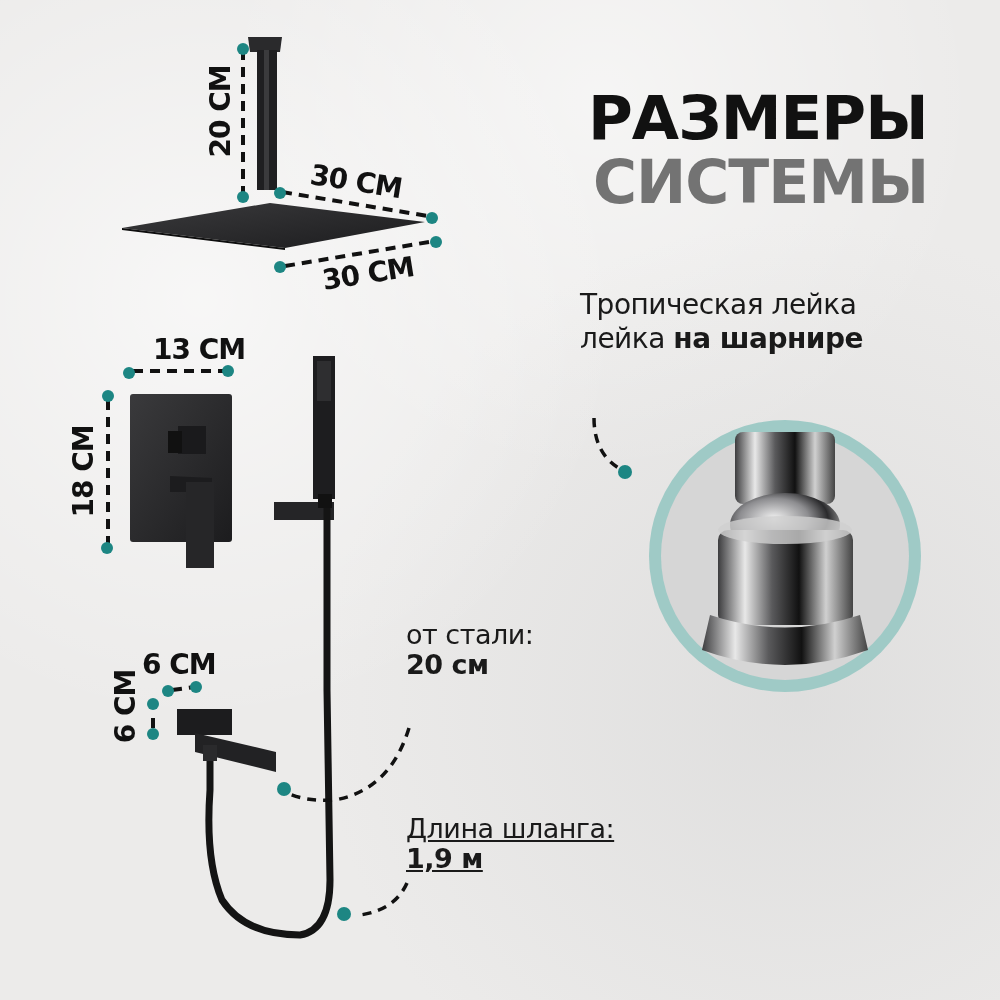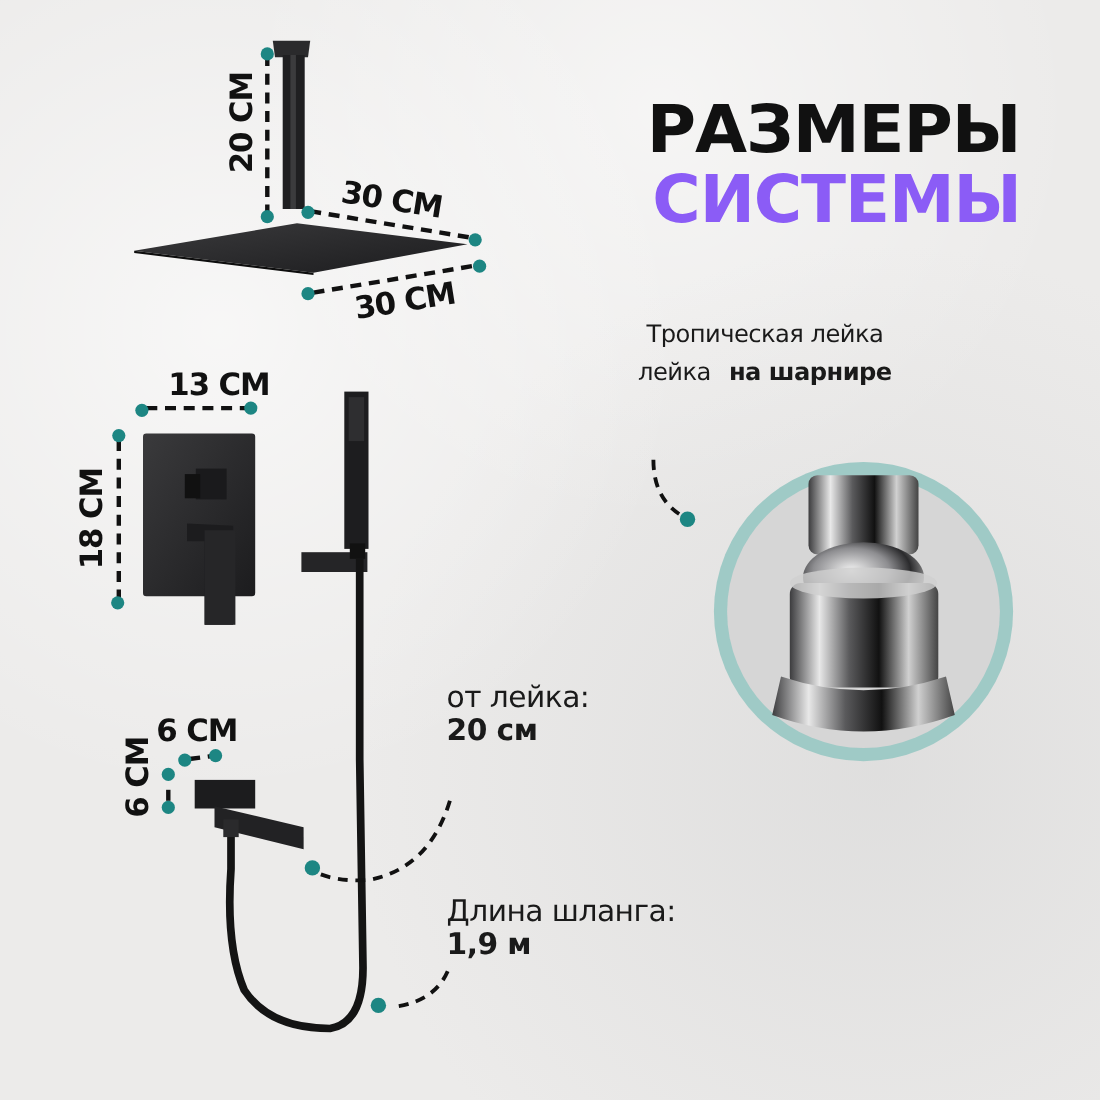--- a/index.html
+++ b/index.html
@@ -6,24 +6,24 @@
   body{width:1000px;height:1000px;position:relative;overflow:hidden;
     background:#ecebea;
     background-image:
       radial-gradient(circle at 20% 30%, rgba(255,255,255,0.6) 0, rgba(255,255,255,0) 40%),
       radial-gradient(circle at 80% 70%, rgba(210,210,210,0.5) 0, rgba(210,210,210,0) 45%),
       radial-gradient(circle at 60% 10%, rgba(255,255,255,0.5) 0, rgba(255,255,255,0) 35%);
     font-family:"DejaVu Sans", sans-serif; color:#111;}
   .abs{position:absolute;}
   .title1{left:588px;top:86px;font-size:60px;font-weight:900;letter-spacing:-1px;color:#111;line-height:64px;
     font-family:"DejaVu Sans", sans-serif;transform:scaleX(1.02);transform-origin:left;}
-  .title2{left:593px;top:150px;font-size:60px;font-weight:900;letter-spacing:-1px;color:#8b5cf6;line-height:64px;
+  .title2{left:593px;top:150px;font-size:60px;font-weight:900;letter-spacing:-1px;color:#737373;line-height:64px;
     font-family:"DejaVu Sans", sans-serif;}
-  .desc{left:580px;top:288px;font-size:22px;line-height:34px;color:#1a1a1a;font-family:"DejaVu Sans", sans-serif;letter-spacing:-0.5px;text-align:center;}
-  .desc b{font-weight:900;margin-left:10px;}
+  .desc{left:580px;top:288px;font-size:28px;line-height:34px;color:#1a1a1a;font-family:"DejaVu Sans", sans-serif;letter-spacing:-0.5px;}
+  .desc b{font-weight:900;}
   .note{font-size:27px;line-height:30px;color:#1a1a1a;font-family:"DejaVu Sans", sans-serif;letter-spacing:-0.5px;}
   .note b{font-weight:900;}
   .dim{font-weight:900;font-size:28px;color:#111;font-family:"DejaVu Sans", sans-serif;letter-spacing:-1px;white-space:nowrap;}
   svg{position:absolute;left:0;top:0;}
 </style>
 </head>
 <body>
 
 <svg width="1000" height="1000" viewBox="0 0 1000 1000">
   <defs>
@@ -129,25 +129,25 @@
 
 <div class="abs title1">РАЗМЕРЫ</div>
 <div class="abs title2">СИСТЕМЫ</div>
 
 <div class="abs desc">
   <div>Тропическая лейка</div>
   <div><span>лейка </span><b>на шарнире</b></div>
 </div>
 
 <div class="abs note" style="left:406px;top:620px;">
-  <div>от лейка:</div>
+  <div>от стали:</div>
   <b>20 см</b>
 </div>
 
-<div class="abs note" style="left:406px;top:814px;">
+<div class="abs note" style="left:406px;top:814px;text-decoration:underline;">
   <div>Длина шланга:</div>
   <b>1,9 м</b>
 </div>
 
 <div class="abs dim" style="left:165px;top:95px;width:110px;text-align:center;transform:rotate(-90deg);">20 СМ</div>
 <div class="abs dim" style="left:310px;top:165px;transform:rotate(9deg);">30 СМ</div>
 <div class="abs dim" style="left:322px;top:257px;transform:rotate(-9deg);">30 СМ</div>
 <div class="abs dim" style="left:153px;top:333px;">13 СМ</div>
 <div class="abs dim" style="left:28px;top:455px;width:110px;text-align:center;transform:rotate(-90deg);">18 СМ</div>
 <div class="abs dim" style="left:142px;top:648px;">6 СМ</div>

